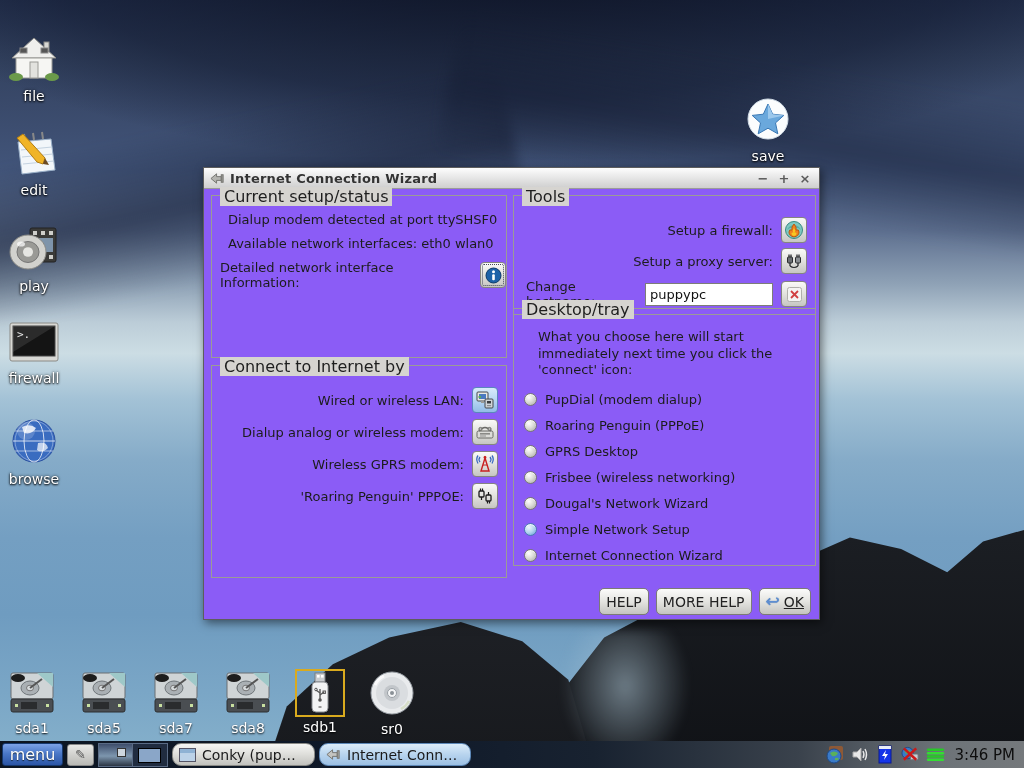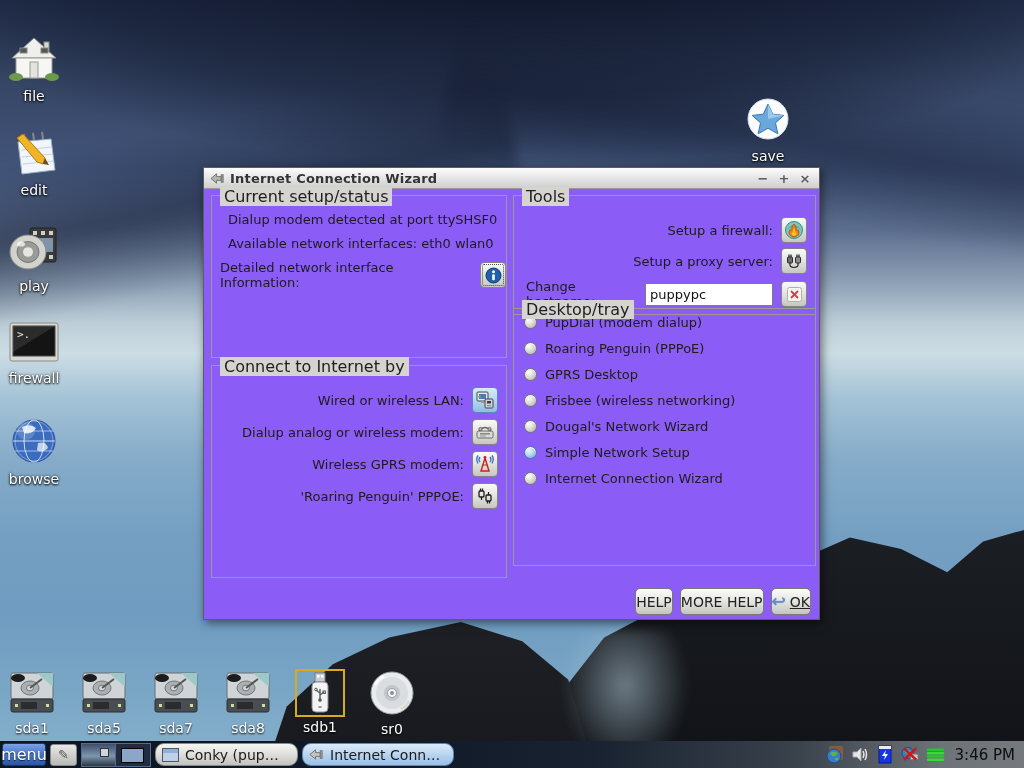--- a/index.html
+++ b/index.html
@@ -81,31 +81,31 @@
   .tray-intro { margin:20px 0 8px 24px; width:244px; font-size:13px; line-height:16.5px; color:#1c1c1c; }
   .radio-row { display:flex; align-items:center; gap:8px; height:26px; padding-left:10px; cursor:default; }
   .radio { width:13px; height:13px; border-radius:50%; border:1px solid #787874; flex:0 0 auto;
     background:radial-gradient(circle at 35% 30%, #fefefe 0%, #dcdcd8 45%, #a8a8a4 100%);
     box-shadow:inset 0 1px 1px rgba(255,255,255,.8); }
   .radio.checked { border-color:#4a7ab2;
     background:radial-gradient(circle at 35% 30%, #eef6fd 0%, #b2d4f0 50%, #5f97d2 100%); }
   .radio-row .rlbl { font-size:13px; color:#1c1c1c; }
 
   .btn-row { position:absolute; right:8px; top:399px; display:flex; gap:7px; }
-  .gtk-btn { height:27px; padding:0 0; border:1px solid #7b7b76; border-radius:5px;
+  .gtk-btn { height:27px; padding:0 6px; border:1px solid #7b7b76; border-radius:5px;
     background:linear-gradient(180deg,#fbfbfa 0%, #e4e4e0 50%, #c4c4c0 100%);
     font-family:inherit; font-size:14px; color:#222; display:inline-flex; align-items:center; gap:4px; cursor:pointer; }
   .gtk-btn .u { text-decoration:underline; }
   .ok-arrow { font-size:17px; line-height:1; color:#5d8ed2; text-shadow:0 0 1px #3a6aa8; }
 
   
   .taskbar { position:absolute; left:0; bottom:0; width:1024px; height:27px;
     background:linear-gradient(90deg,#0c1522 0%, #101a2a 40%, #182230 58%, #3a424c 78%, #6d7378 92%, #75797c 100%);
     display:flex; align-items:center; gap:4px; padding:0 5px 0 2px; }
-  .menu-btn { width:44px; height:23px; border:1px solid #16386e; border-radius:3px;
+  .menu-btn { width:61px; height:23px; border:1px solid #16386e; border-radius:3px;
     background:linear-gradient(180deg,#7da3e8 0%, #4a78c8 45%, #2b55a6 100%);
     color:#fff; font-size:16px; display:flex; align-items:center; justify-content:center;
     text-shadow:0 1px 1px #123; cursor:pointer; }
   .tb-sq-btn { width:27px; height:22px; border:1px solid #888; border-radius:3px;
     background:linear-gradient(180deg,#e8e8e6,#b9b9b5); display:flex; align-items:center; justify-content:center;
     font-size:13px; color:#555; cursor:pointer; }
   .pager { display:flex; height:24px; border:1px solid #5a6b85; }
   .pager .cell { width:34px; height:100%; position:relative; cursor:pointer; }
   .cell-1 { background:linear-gradient(180deg,#3e4e6c 0%, #7d96ae 55%, #2c3644 100%); border-right:1px solid #5a6b85; }
   .cell-1 .mini-win { position:absolute; left:18px; top:4px; width:9px; height:9px; background:#cdd6de; border:1px solid #333; }
@@ -477,20 +477,21 @@
               <line x1="5" y1="5" x2="12" y2="12" stroke="#d04040" stroke-width="1.8"></line>
               <line x1="12" y1="5" x2="5" y2="12" stroke="#d04040" stroke-width="1.8"></line>
             </svg>
           </span>
         </span>
       </div>
     </div>
 
     <div class="frame" id="frame-tray">
       <span class="legend">Desktop/tray</span>
+      <div class="tray-intro">What you choose here will start immediately next time you click the 'connect' icon:</div>
       <div class="radio-row">
         <span class="radio"></span>
         <span class="rlbl">PupDial (modem dialup)</span>
       </div>
       <div class="radio-row">
         <span class="radio"></span>
         <span class="rlbl">Roaring Penguin (PPPoE)</span>
       </div>
       <div class="radio-row">
         <span class="radio"></span>

